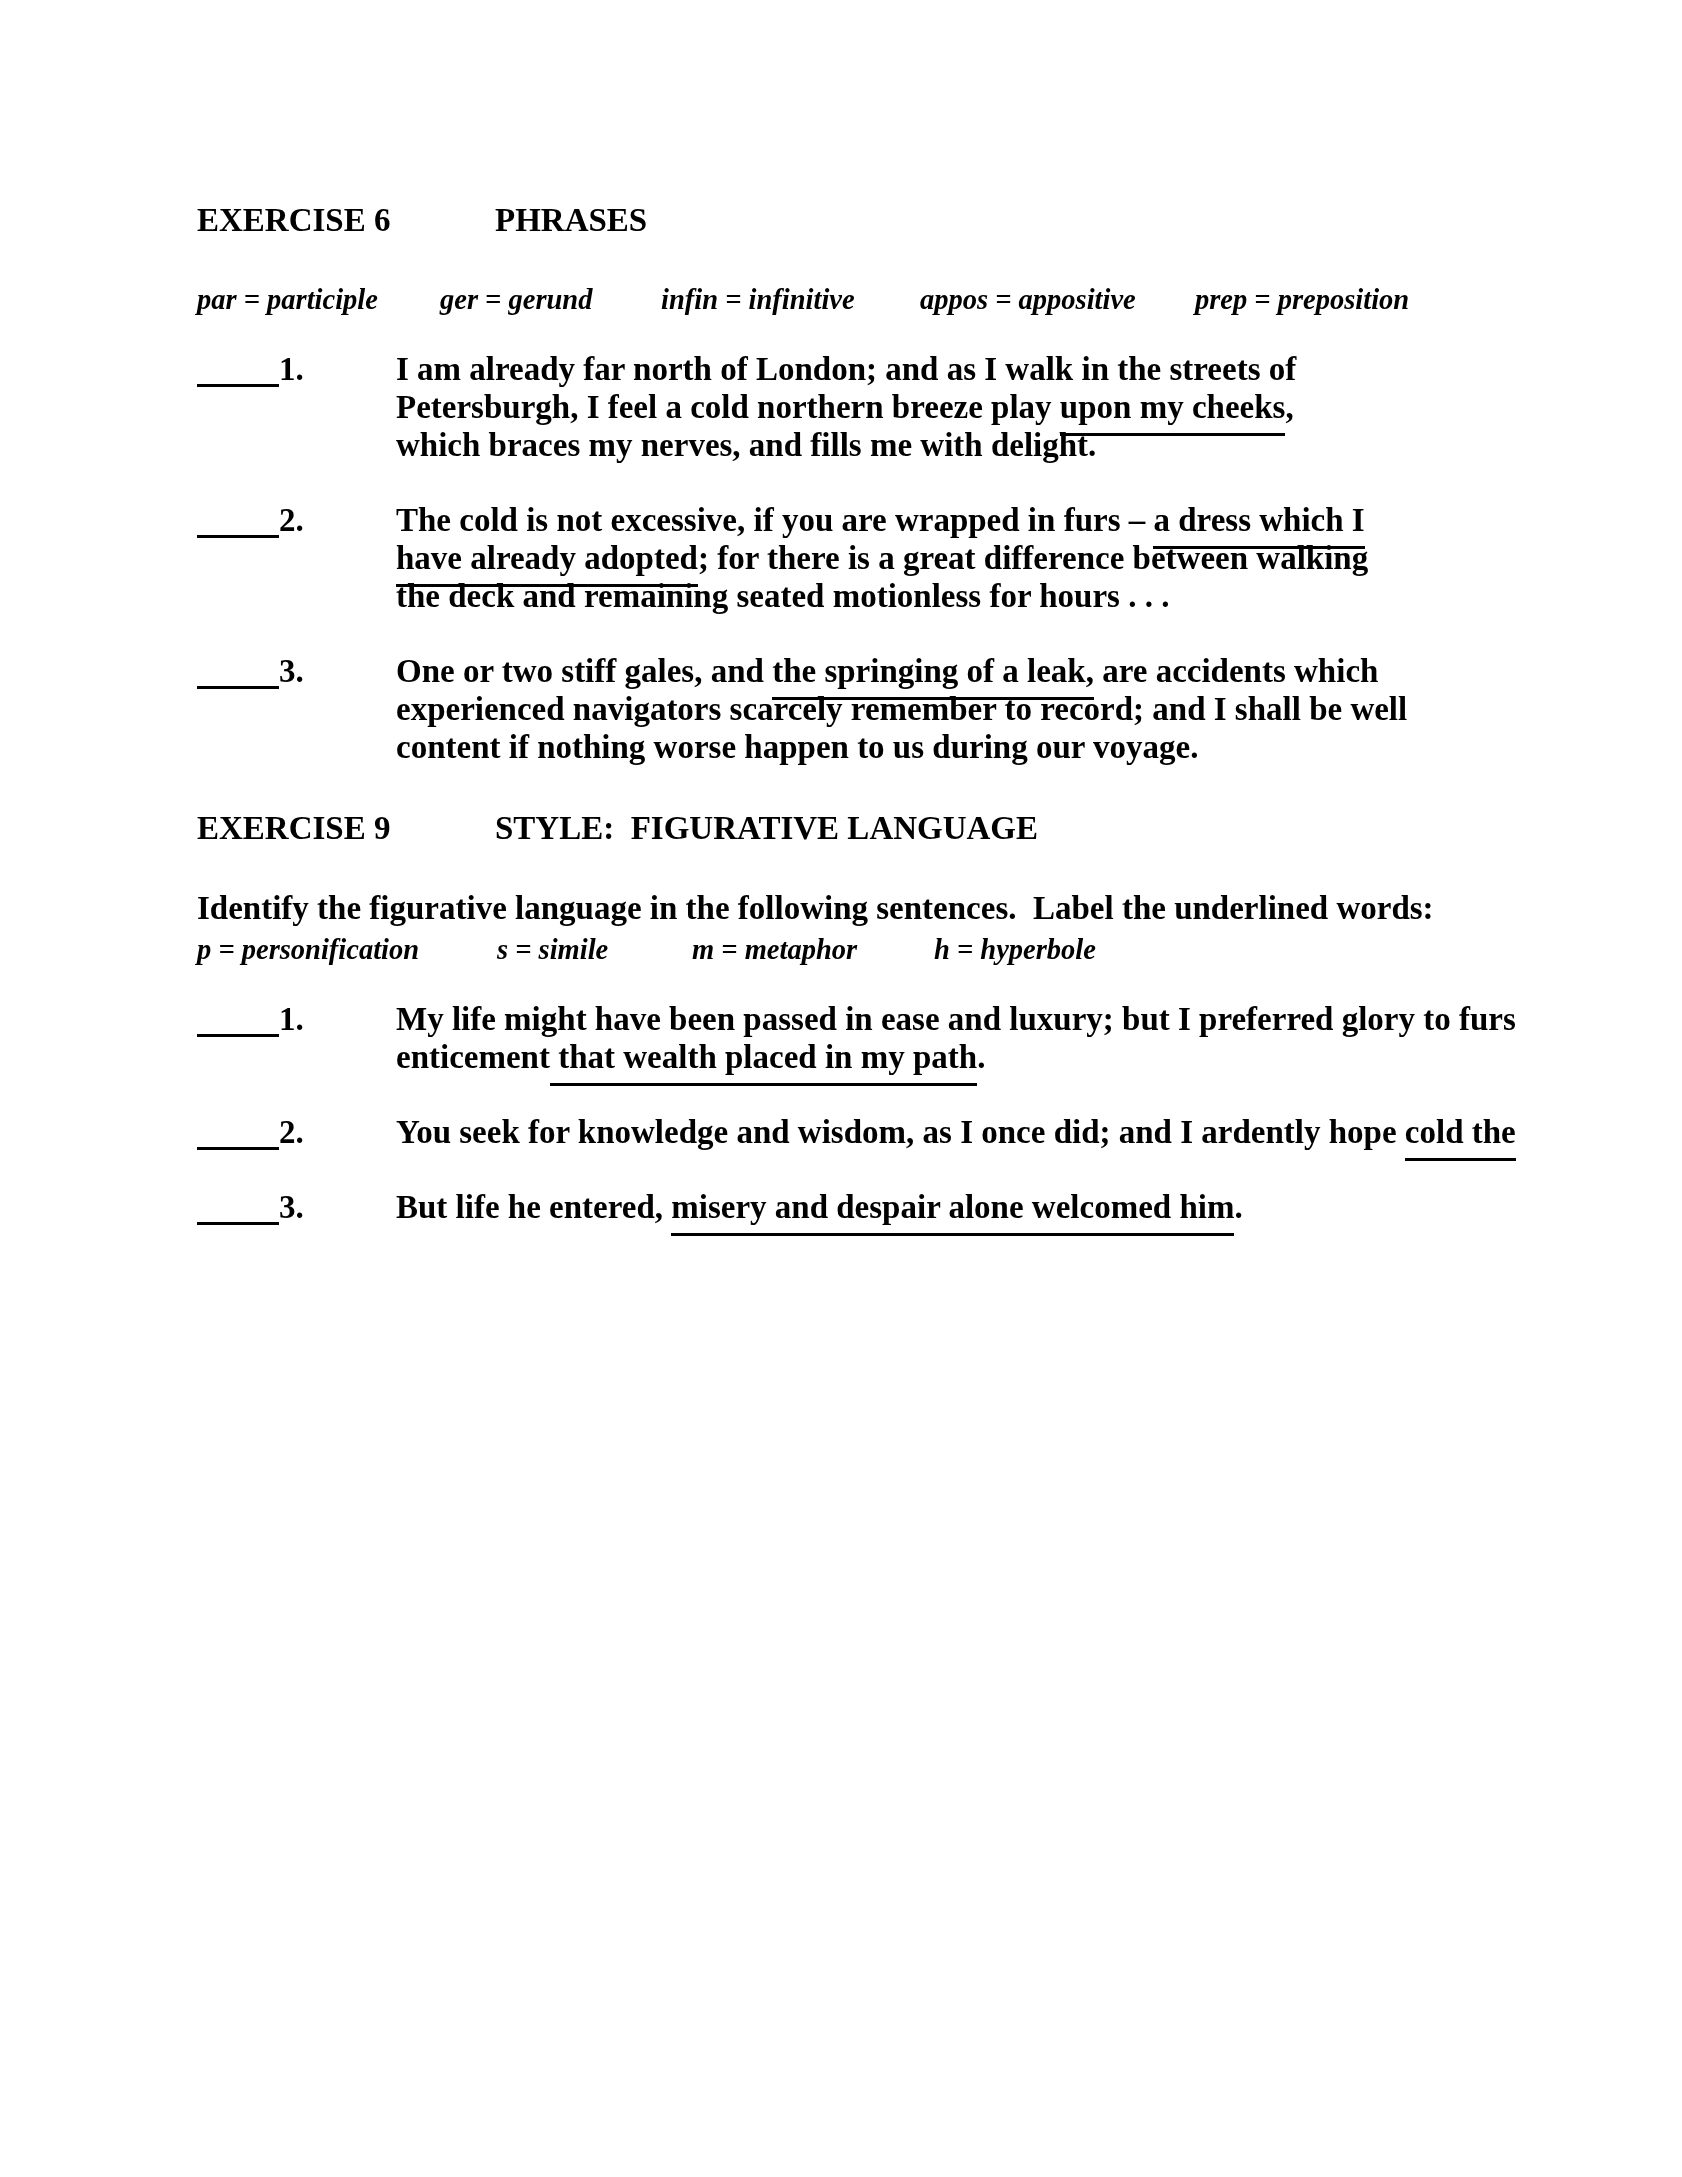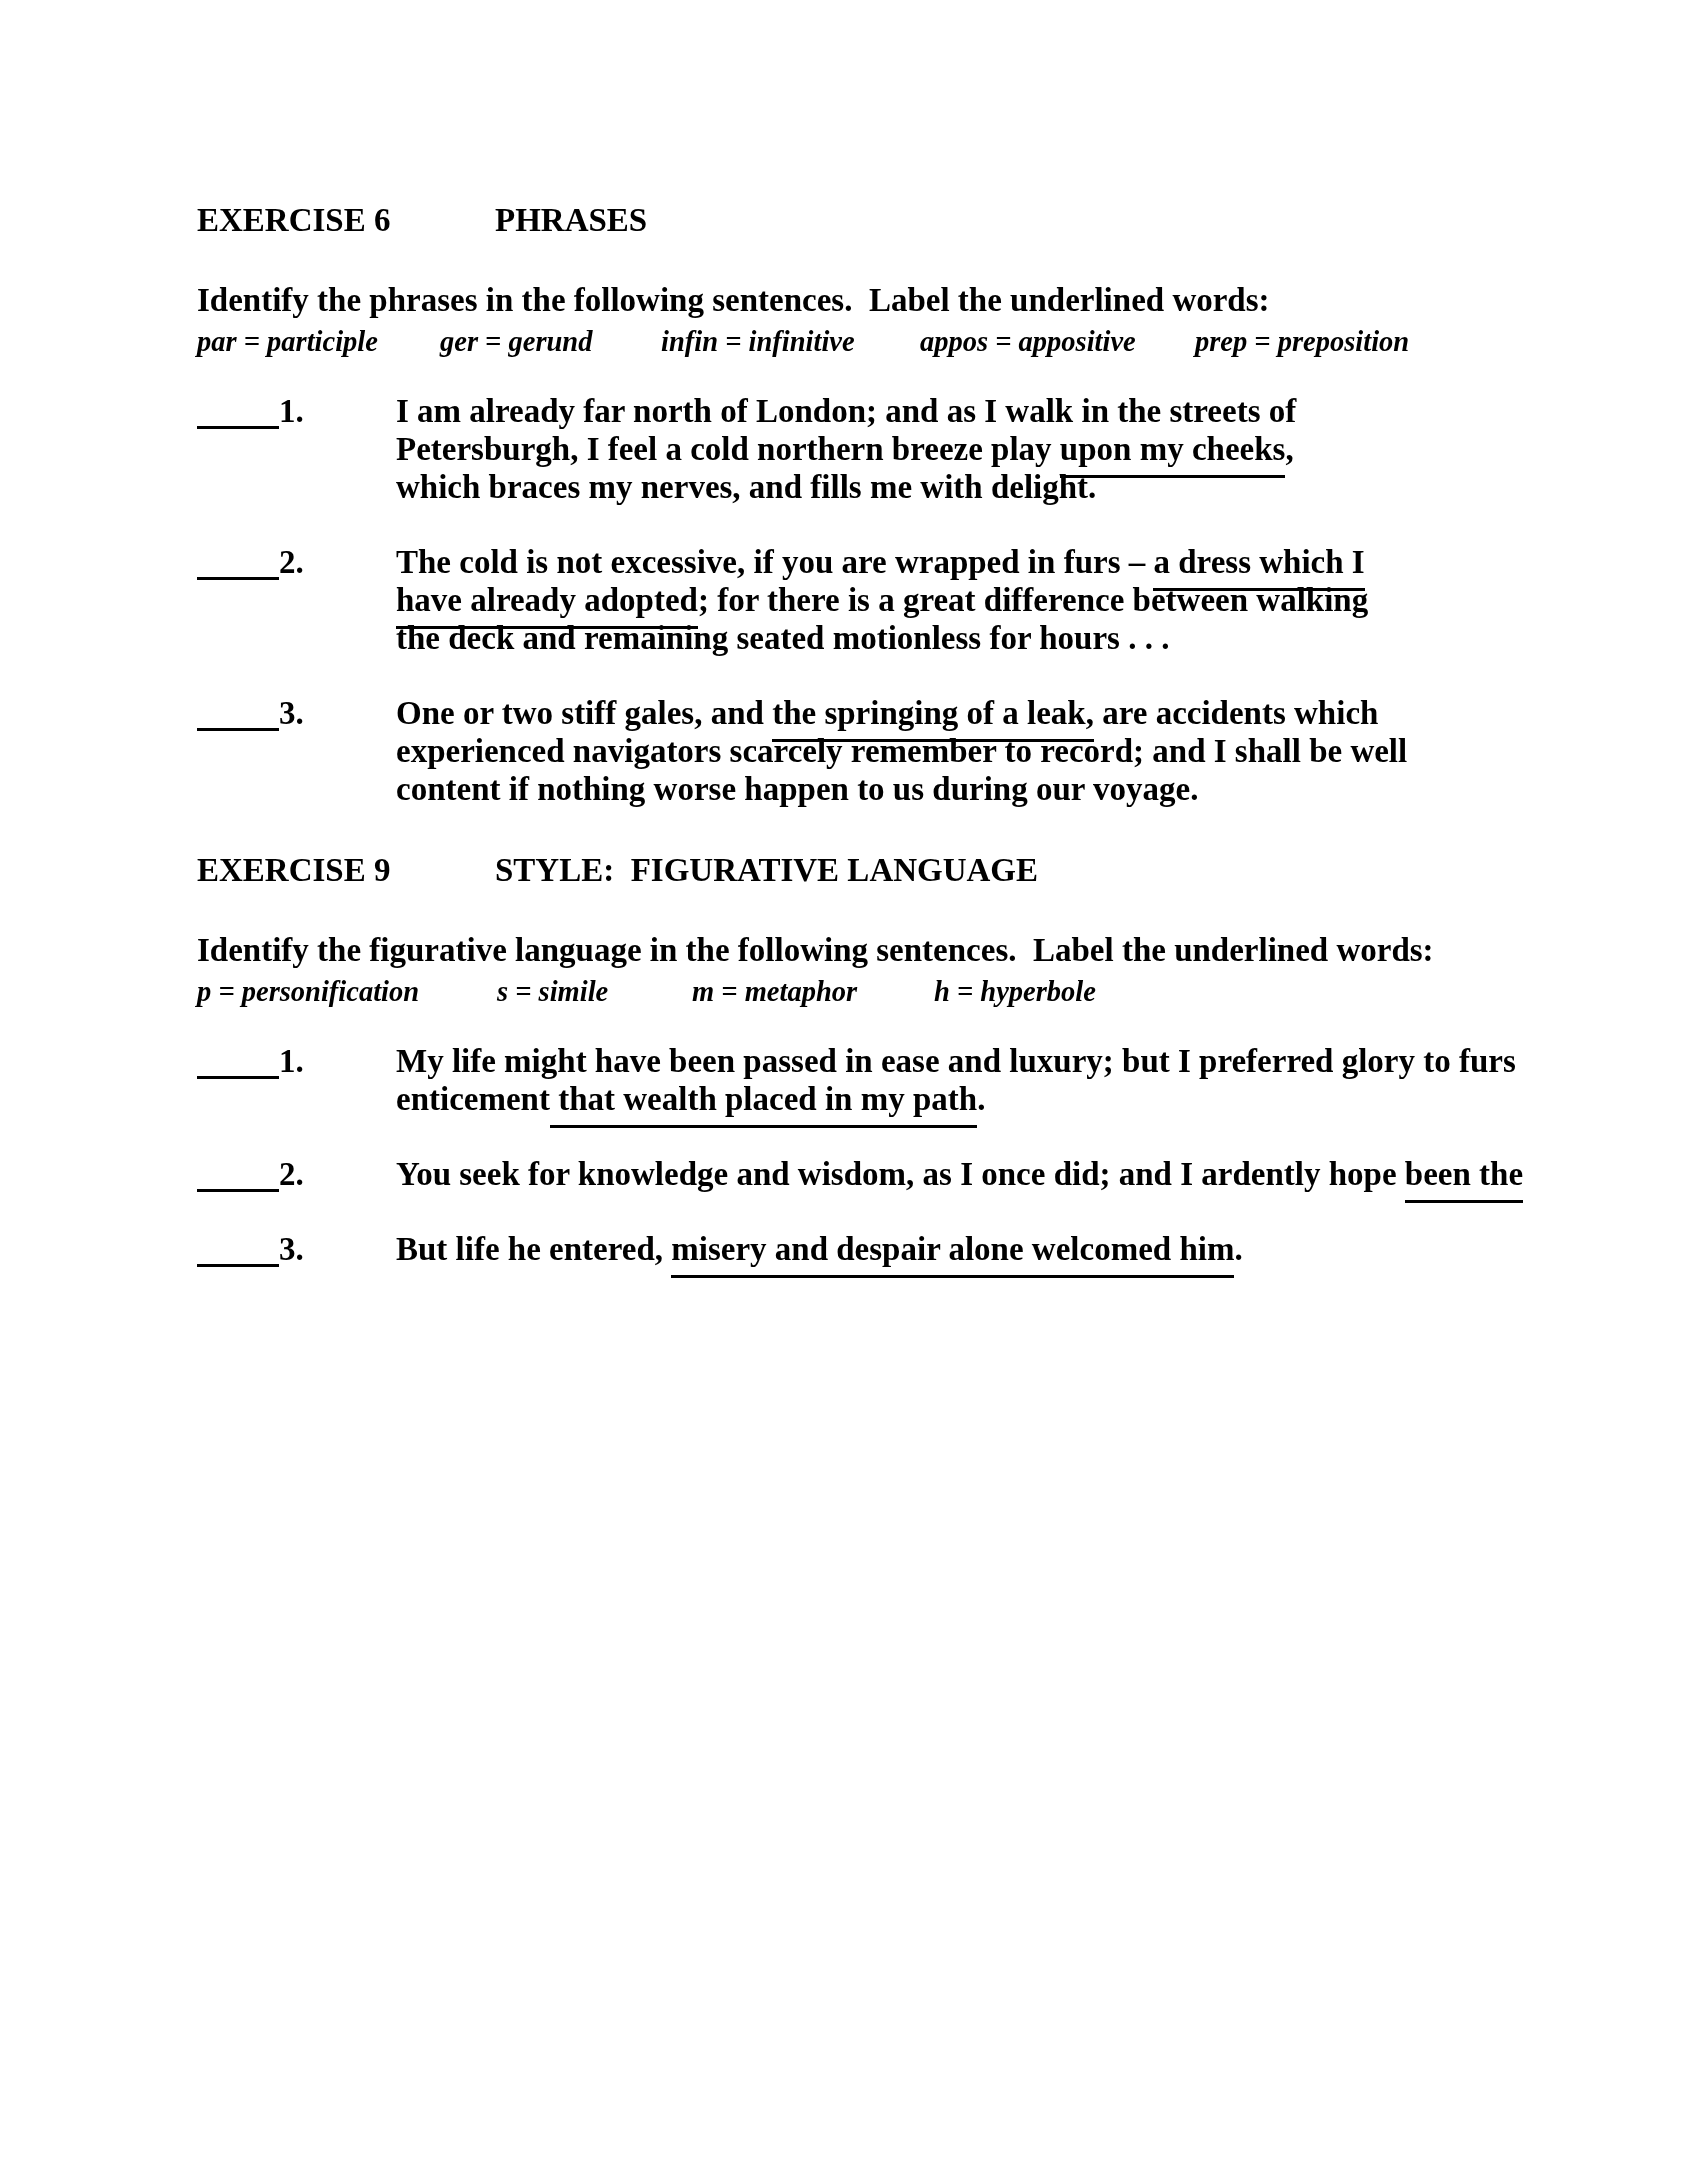--- a/index.html
+++ b/index.html
@@ -60,21 +60,20 @@
   .line { white-space: pre; }
   .seg { white-space: pre; }
   .u { border-bottom: 3.5px solid #000000; padding-bottom: 8px; }
 </style>
 </head>
 <body>
 
 <main class="doc">
   <section class="exercise ex-0">
     <div class="ex-header"><span class="ex-label">EXERCISE 6</span><span class="ex-title">PHRASES</span></div>
-    <div class="instruction">Identify the phrases in the following sentences.  Label the underlined words:</div>
     <div class="key-row"><span class="key-term">par = participle</span><span class="key-term">ger = gerund</span><span class="key-term">infin = infinitive</span><span class="key-term">appos = appositive</span><span class="key-term">prep = preposition</span></div>
     <div class="items">
         <div class="item">
           <div class="num-cell"><span class="answer-blank"></span><span>1.</span></div>
           <div class="text-cell"><div class="line"><span class="seg">I am already far north of London; and as I walk in the streets of</span></div><div class="line"><span class="seg">Petersburgh, I feel a cold northern breeze play </span><span class="seg u">upon my cheeks</span><span class="seg">,</span></div><div class="line"><span class="seg">which braces my nerves, and fills me with delight.</span></div></div>
         </div>
         <div class="item">
           <div class="num-cell"><span class="answer-blank"></span><span>2.</span></div>
           <div class="text-cell"><div class="line"><span class="seg">The cold is not excessive, if you are wrapped in furs – </span><span class="seg u">a dress which I</span></div><div class="line"><span class="seg u">have already adopted</span><span class="seg">; for there is a great difference between walking</span></div><div class="line"><span class="seg">the deck and remaining seated motionless for hours . . .</span></div></div>
         </div>
@@ -89,21 +88,21 @@
     <div class="ex-header"><span class="ex-label">EXERCISE 9</span><span class="ex-title">STYLE:  FIGURATIVE LANGUAGE</span></div>
     <div class="instruction">Identify the figurative language in the following sentences.  Label the underlined words:</div>
     <div class="key-row"><span class="key-term">p = personification</span><span class="key-term">s = simile</span><span class="key-term">m = metaphor</span><span class="key-term">h = hyperbole</span></div>
     <div class="items">
         <div class="item">
           <div class="num-cell"><span class="answer-blank"></span><span>1.</span></div>
           <div class="text-cell"><div class="line"><span class="seg">My life might have been passed in ease and luxury; but I preferred glory to furs</span></div><div class="line"><span class="seg">enticement</span><span class="seg u"> that wealth placed in my path</span><span class="seg">.</span></div></div>
         </div>
         <div class="item">
           <div class="num-cell"><span class="answer-blank"></span><span>2.</span></div>
-          <div class="text-cell"><div class="line"><span class="seg">You seek for knowledge and wisdom, as I once did; and I ardently hope </span><span class="seg u">been the</span></div></div>
+          <div class="text-cell"><div class="line"><span class="seg">You seek for knowledge and wisdom, as I once did; and I ardently hope </span><span class="seg u">cold the</span></div></div>
         </div>
         <div class="item">
           <div class="num-cell"><span class="answer-blank"></span><span>3.</span></div>
           <div class="text-cell"><div class="line"><span class="seg">But life he entered, </span><span class="seg u">misery and despair alone welcomed him</span><span class="seg">.</span></div></div>
         </div>
       </div>
   </section>
 </main>
 
 

